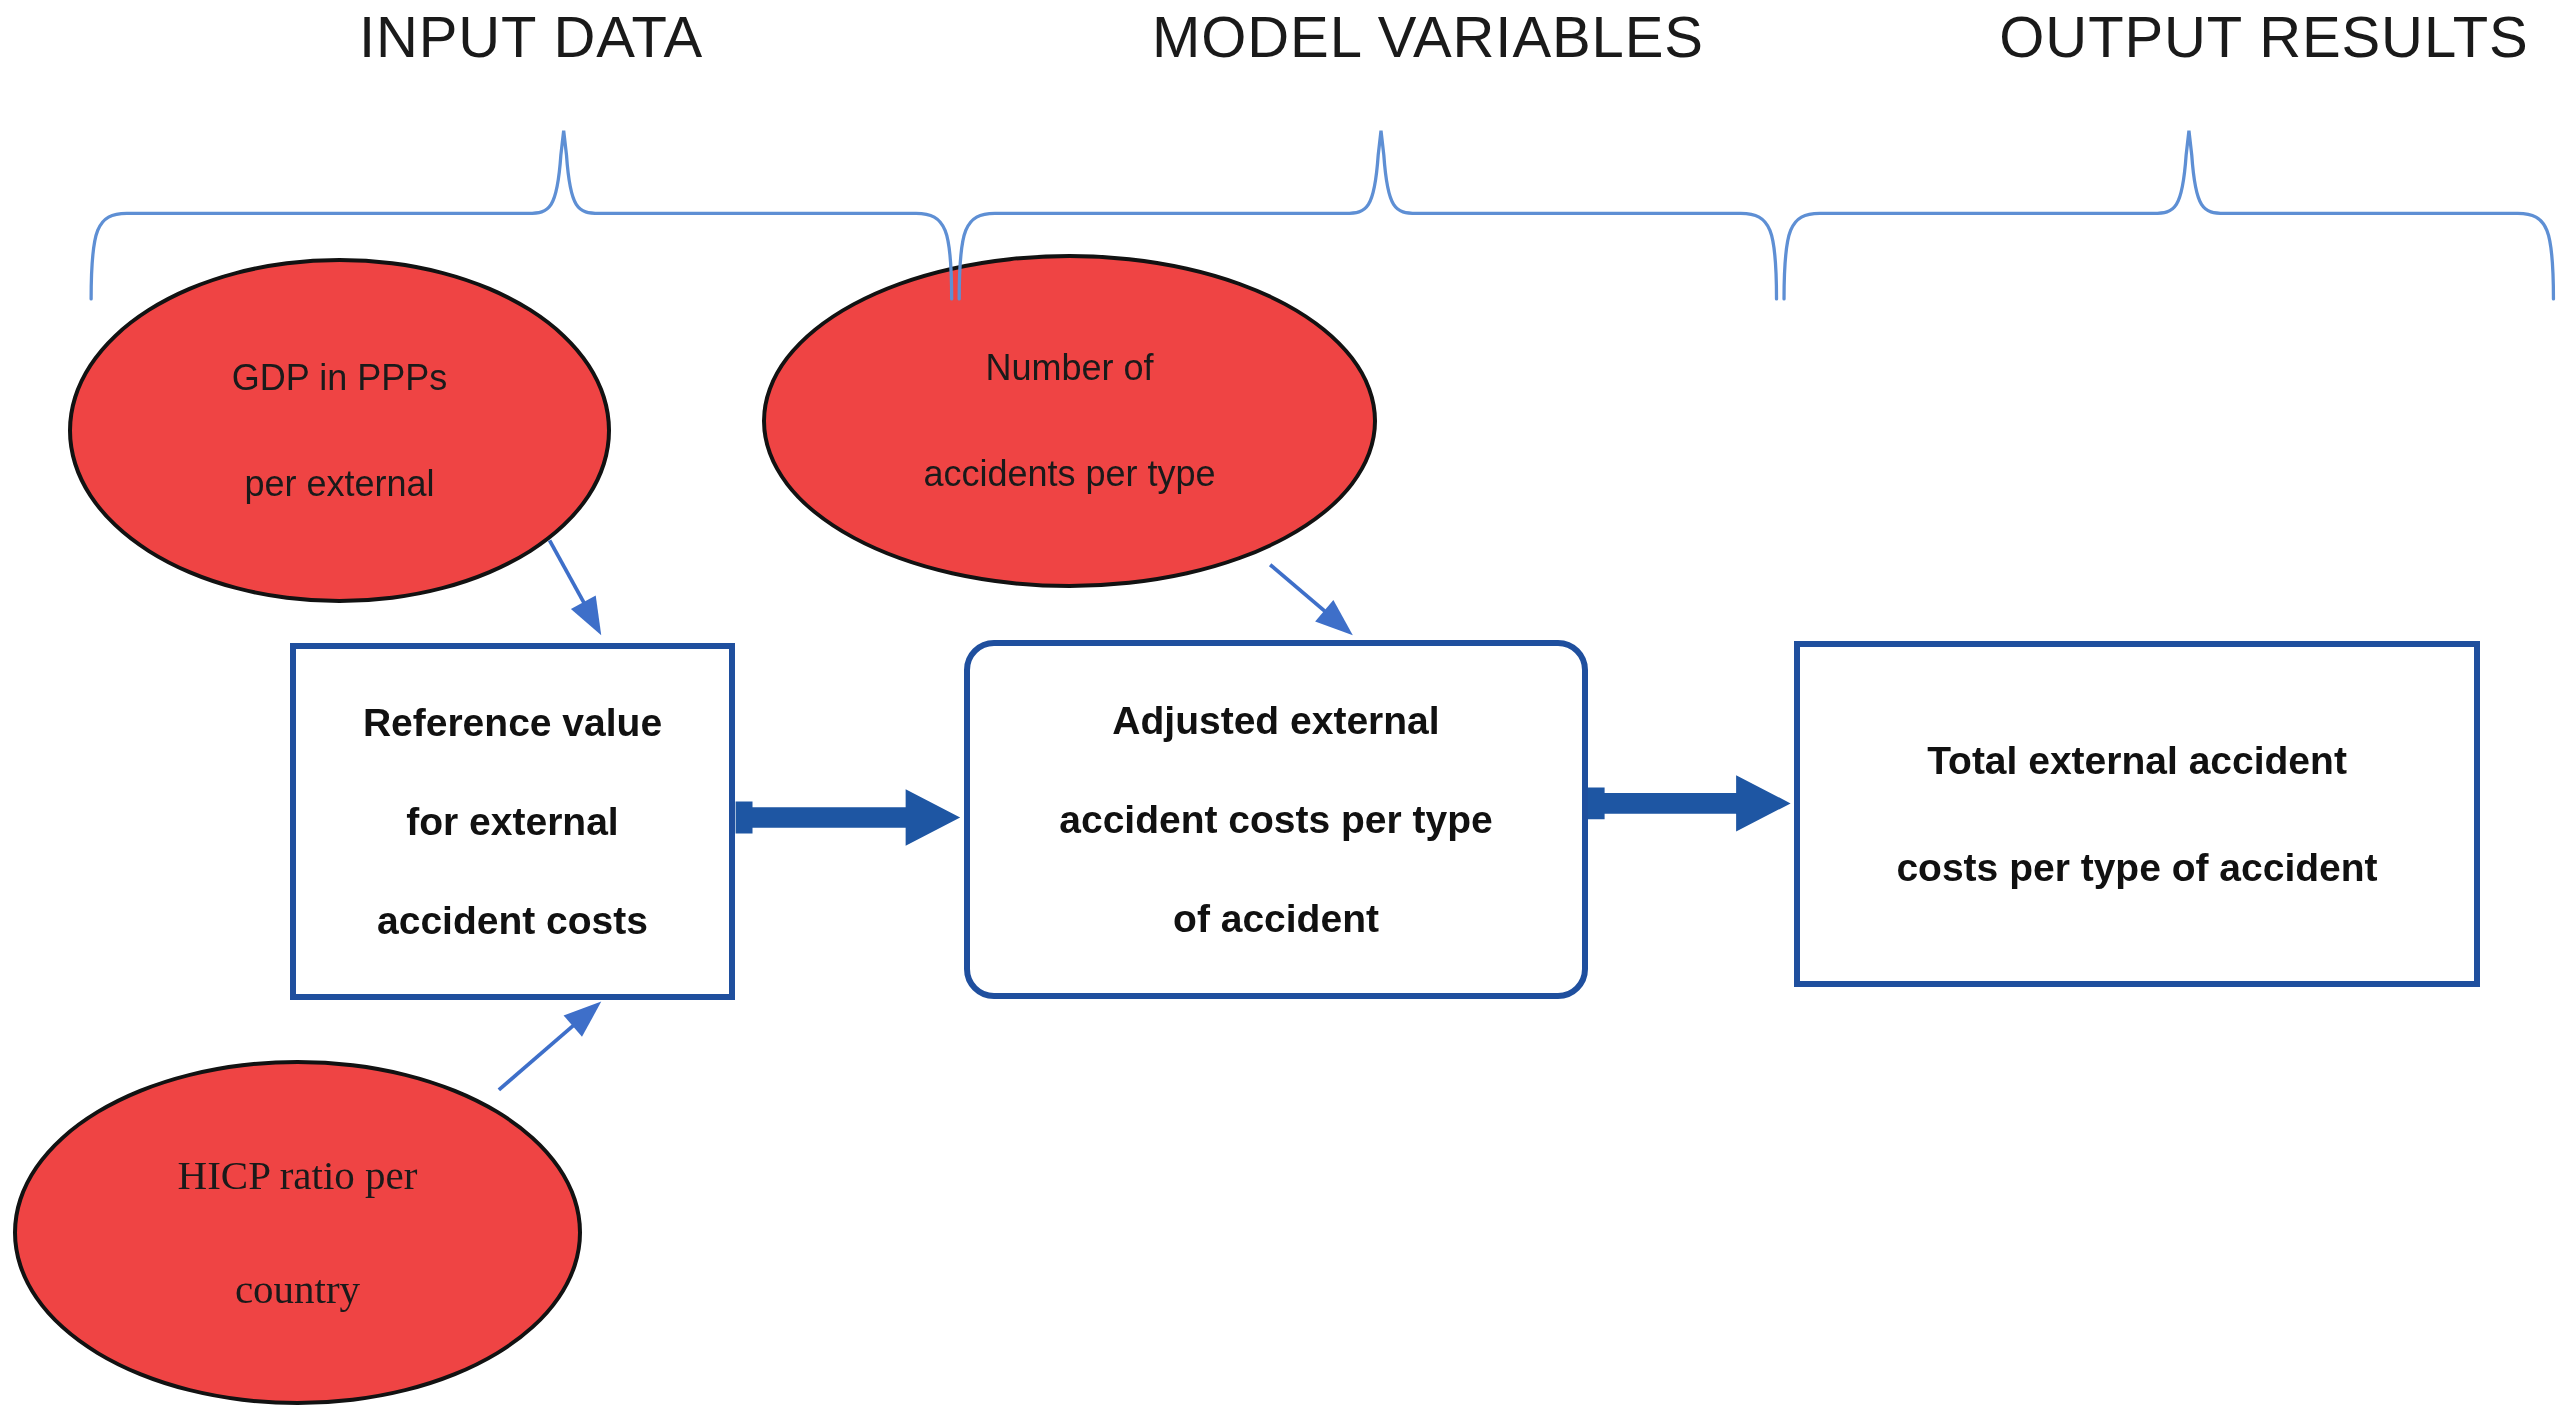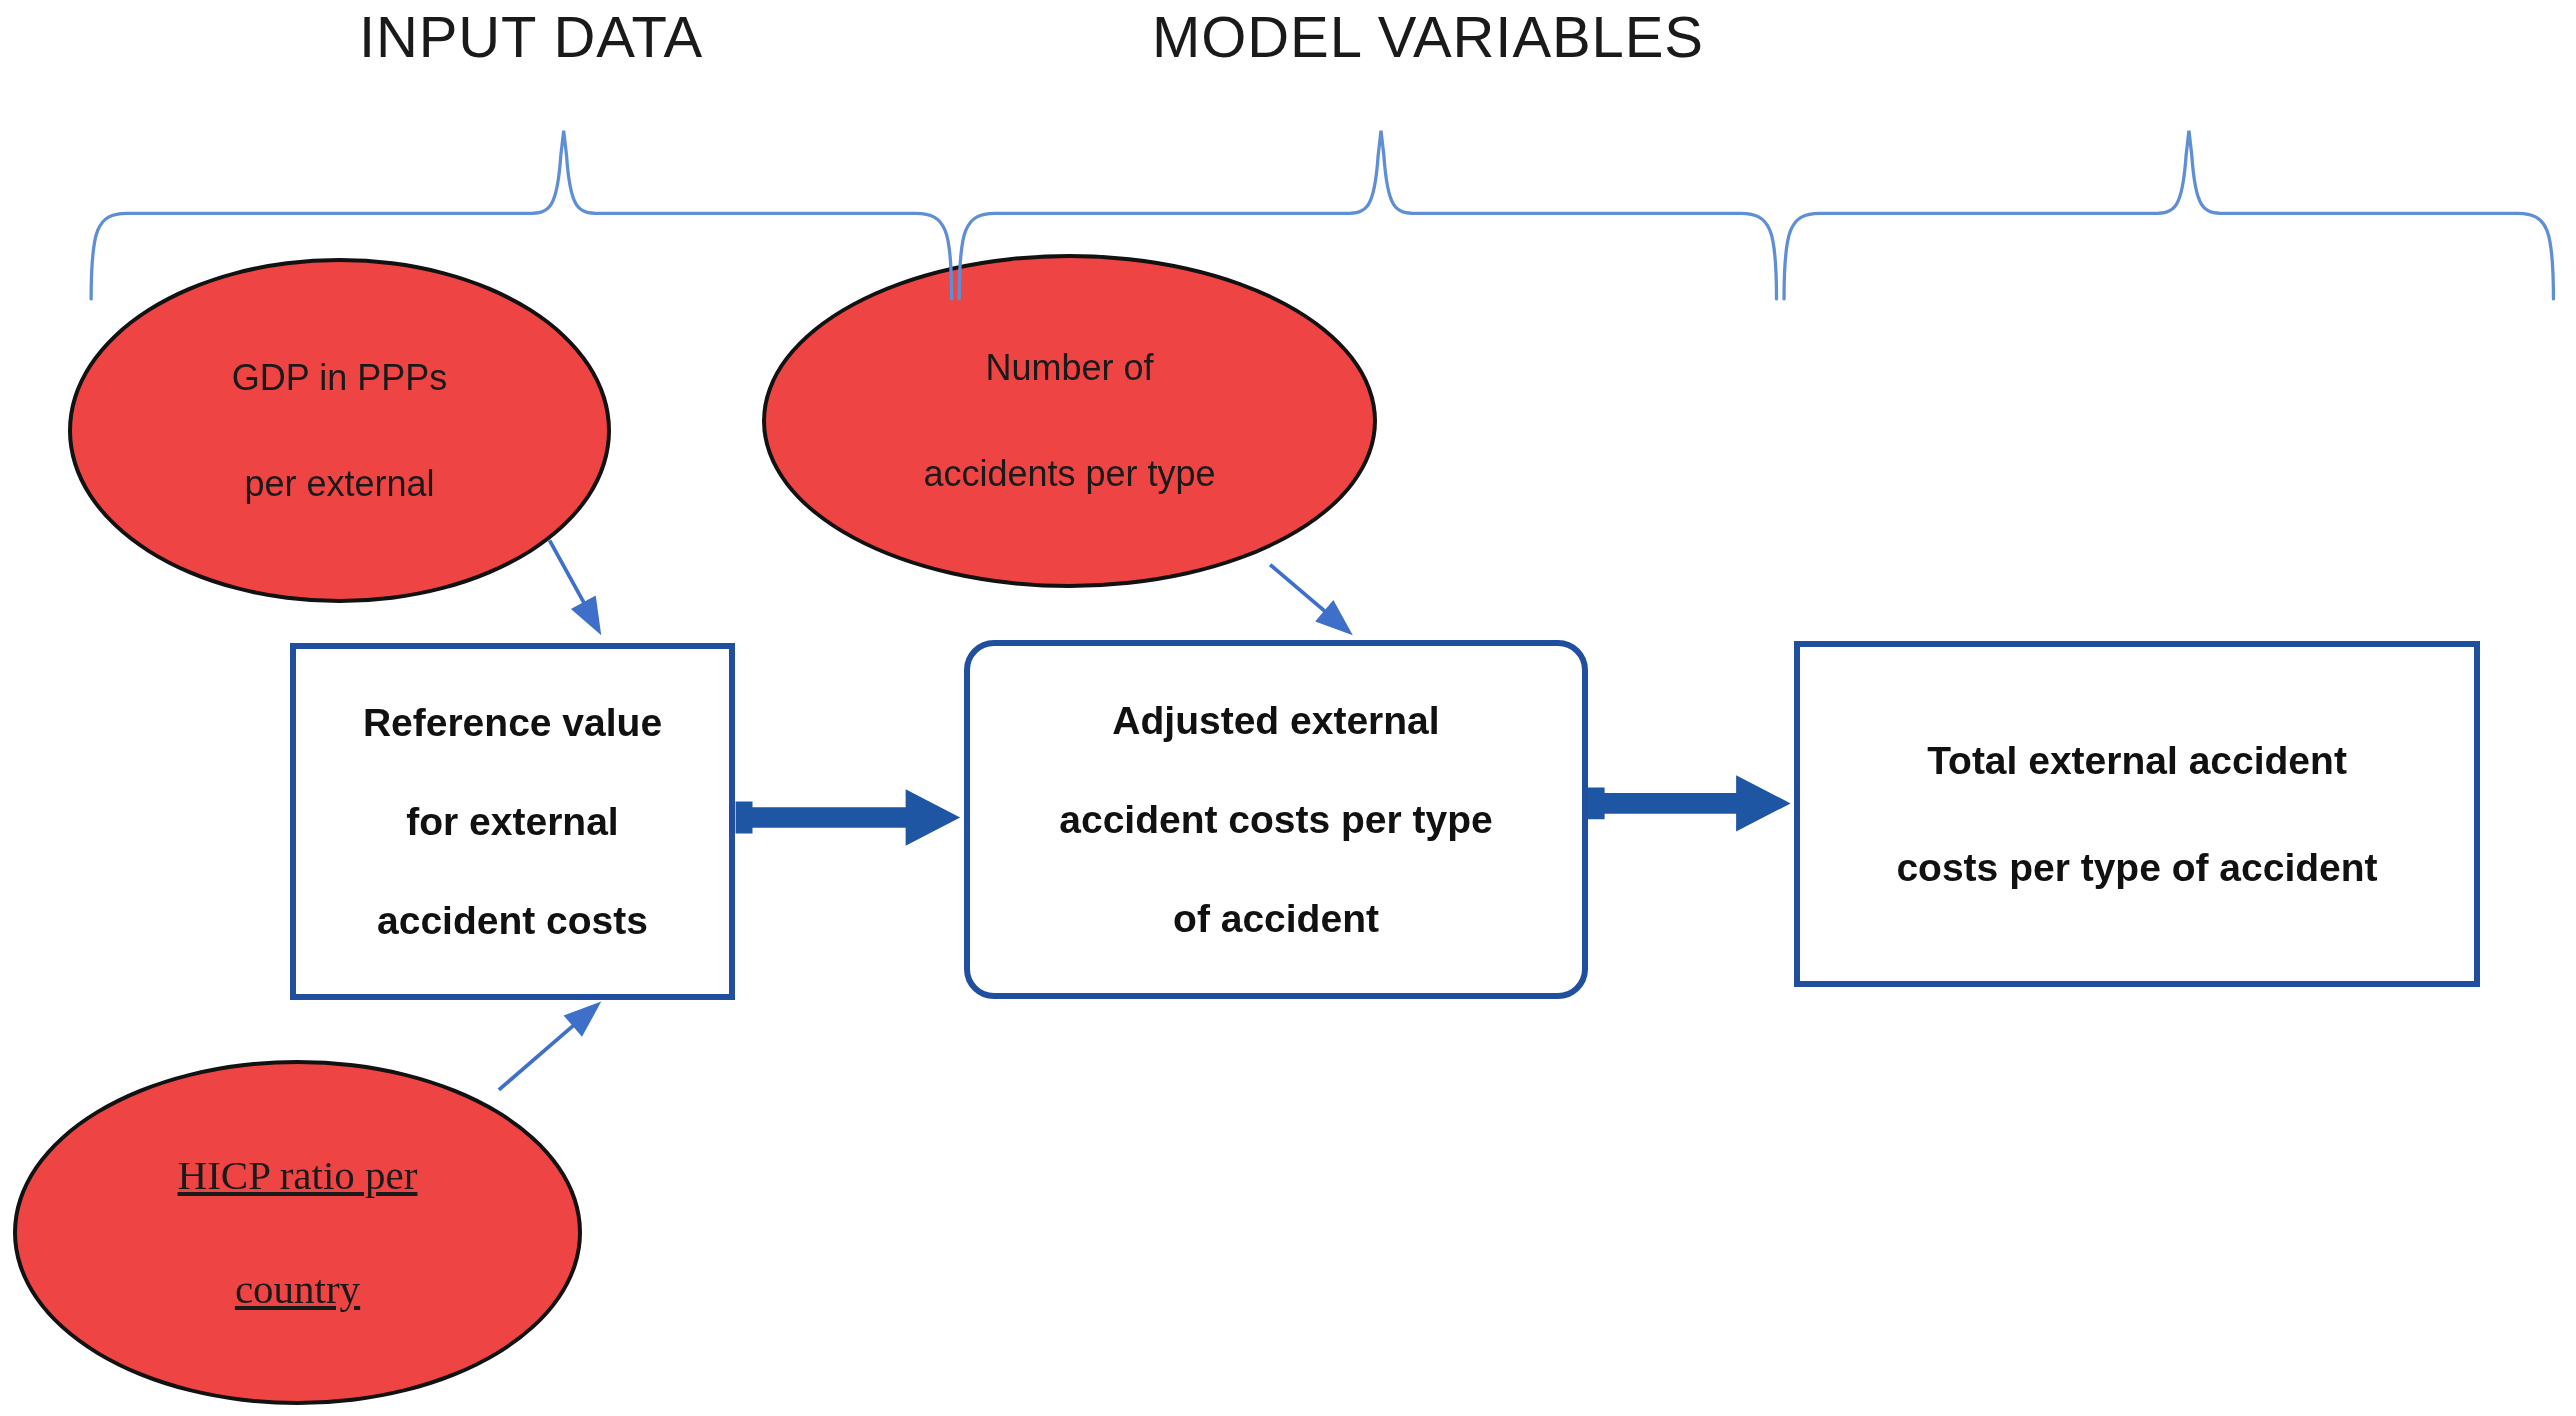--- a/index.html
+++ b/index.html
@@ -22,21 +22,21 @@
   #t-input{left:531px;}
   #t-model{left:1428px;}
   #t-output{left:2264px;}
 
   .ellipse{position:absolute;border:4.7px solid var(--ellipse-border);border-radius:50%;
            background:#ef4444;display:flex;flex-direction:column;align-items:center;
            justify-content:center;text-align:center;color:var(--text);line-height:1;}
   #e-gdp {left:68px;  top:258px; width:543px;height:345px;gap:70px;font-size:36px;}
   #e-acc {left:762px; top:254px; width:615px;height:334px;gap:70px;font-size:36px;}
   #e-hicp{left:13px;  top:1060px;width:569px;height:345px;gap:73px;font-size:41px;
-          font-family:"Liberation Serif",serif;text-decoration:underline;}
+          font-family:"Liberation Serif",serif;}
 
   .box{position:absolute;border:6.6px solid var(--box-border);background:#fff;
        display:flex;flex-direction:column;align-items:center;justify-content:center;
        text-align:center;font-weight:700;font-size:39px;line-height:1;color:#111;}
   #b-ref{left:290px; top:643px;width:445px;height:357px;gap:60px;}
   #b-adj{left:964px;top:640px;width:624px;height:359px;gap:60px;border-radius:30px;}
   #b-tot{left:1794px;top:641px;width:686px;height:346px;gap:68px;}
 
   svg.overlay{position:absolute;left:0;top:0;width:2576px;height:1417px;pointer-events:none;}
   .brace{fill:none;stroke:var(--brace);stroke-width:3.5;stroke-linecap:round;}
@@ -44,20 +44,21 @@
   .thin-head{fill:var(--thin-arrow);stroke:none;}
   .thick{fill:var(--thick-arrow);stroke:none;}
 </style>
 </head>
 <body>
 
 <div class="stage">
 
   <div class="title" id="t-input">INPUT DATA</div>
   <div class="title" id="t-model">MODEL VARIABLES</div>
+  <div class="title" id="t-output">OUTPUT RESULTS</div>
 
   <div class="ellipse" id="e-gdp">
     <span>GDP in PPPs</span>
     <span>per external</span>
   </div>
   <div class="ellipse" id="e-acc">
     <span>Number of</span>
     <span>accidents per type</span>
   </div>
   <div class="ellipse" id="e-hicp">

